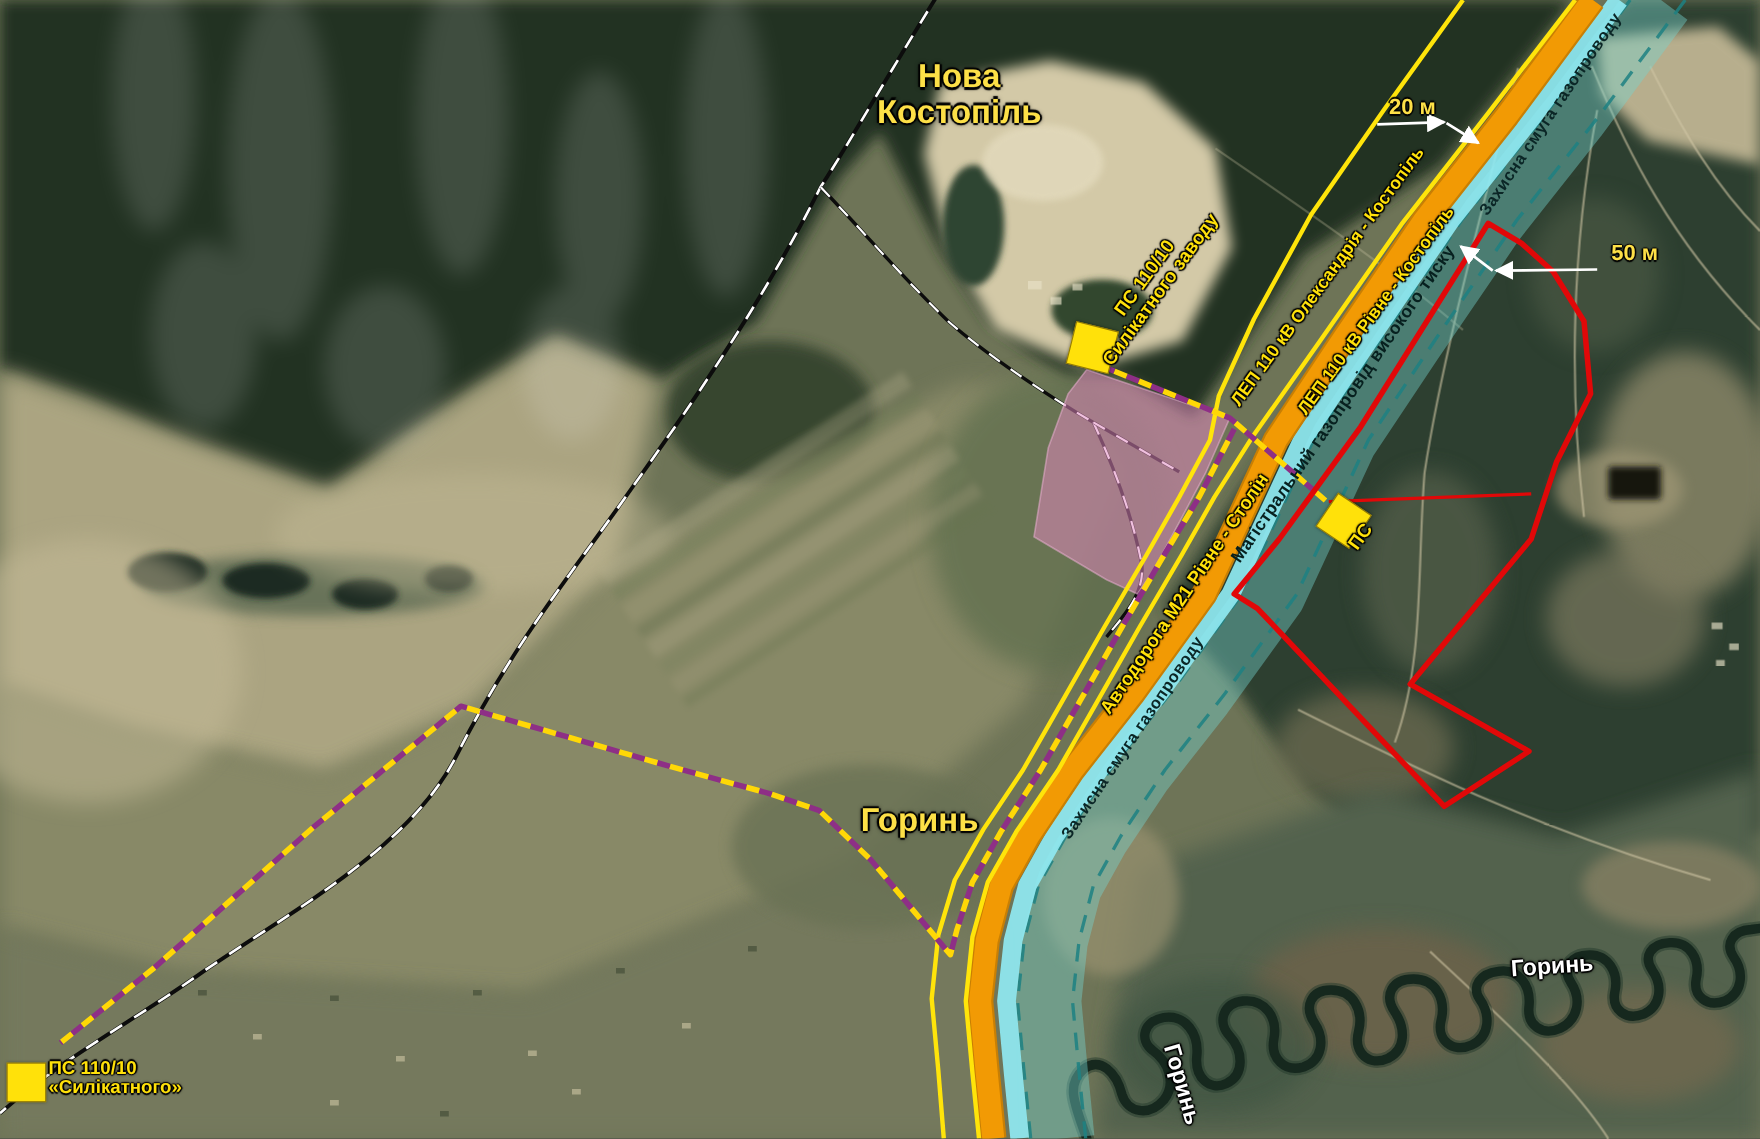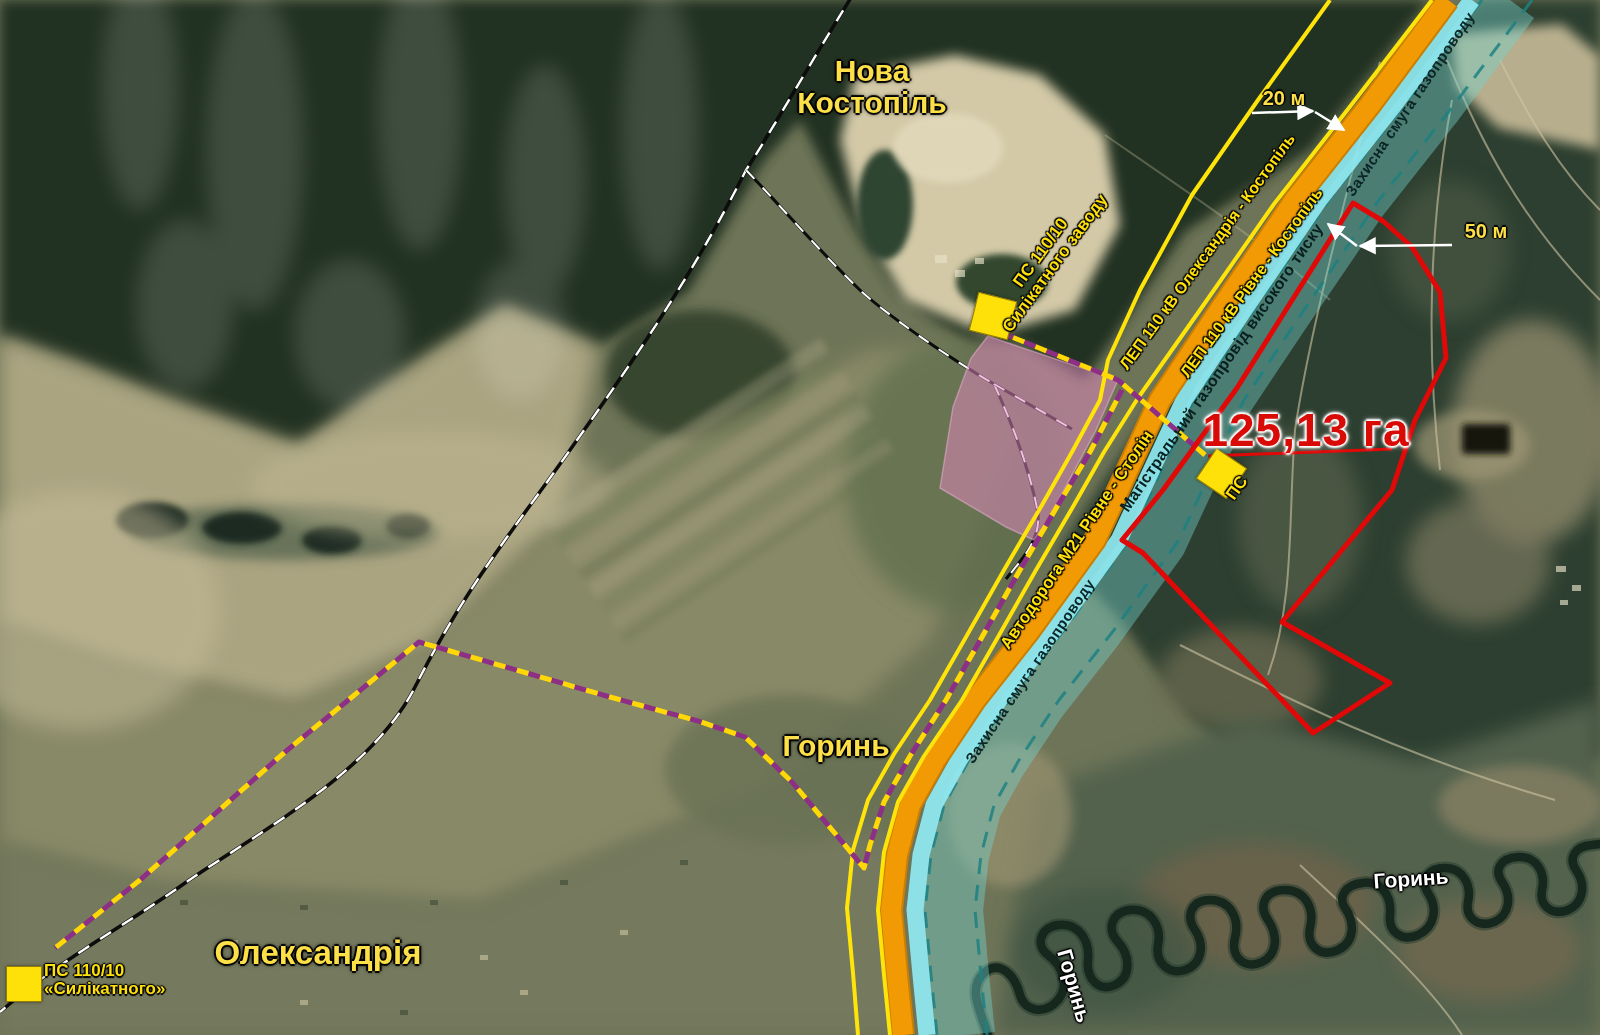--- a/index.html
+++ b/index.html
@@ -189,21 +189,20 @@
 
 <div class="sq" style="left:973px;top:296px;width:38px;height:38px;transform:rotate(14deg);"></div>
 <div class="sq" style="left:1203px;top:455px;width:35px;height:35px;transform:rotate(-56deg);"></div>
 <div class="sq" style="left:6px;top:966px;width:34px;height:34px;"></div>
 
 <div class="lbl town two" style="left:872px;top:86px;">
   <div>Нова</div>
   <div>Костопіль</div>
 </div>
 <div class="lbl town" style="left:836px;top:746px;">Горинь</div>
-<div class="lbl town" style="left:318px;top:953px;font-size:33px;">Олександрія</div>
 
 <div class="lbl river" style="left:1074px;top:986px;transform:translate(-50%,-50%) rotate(74deg);">Горинь</div>
 <div class="lbl river" style="left:1411px;top:879px;transform:translate(-50%,-50%) rotate(-4deg);">Горинь</div>
 
 <div class="lbl yel" style="left:1208px;top:252px;font-size:16px;transform:translate(-50%,-50%) rotate(-54deg);">ЛЕП 110 кВ Олександрія - Костопіль</div>
 <div class="lbl yel" style="left:1252px;top:283px;font-size:16px;transform:translate(-50%,-50%) rotate(-54deg);">ЛЕП 110 кВ Рівне - Костопіль</div>
 <div class="lbl yel" style="left:1077px;top:540px;font-size:17px;transform:translate(-50%,-50%) rotate(-56deg);">Автодорога М21 Рівне - Столін</div>
 
 <div class="lbl pipe" style="left:1222px;top:368px;transform:translate(-50%,-50%) rotate(-55.5deg);">Магістральний газопровід високого тиску</div>
 <div class="lbl zone" style="left:1410px;top:104px;transform:translate(-50%,-50%) rotate(-56deg);">Захисна смуга газопроводу</div>
@@ -215,14 +214,13 @@
 </div>
 <div class="lbl yel" style="left:1237px;top:488px;font-size:17px;transform:translate(-50%,-50%) rotate(-54deg);">ПС</div>
 <div class="lbl yel psol" style="left:44px;top:962px;font-size:17px;">
   <div>ПС 110/10</div>
   <div>«Силікатного»</div>
 </div>
 
 <div class="lbl dim" style="left:1284px;top:98px;">20 м</div>
 <div class="lbl dim" style="left:1446px;top:231px;margin-left:40px;">50 м</div>
 
-<div class="lbl area" style="left:1306px;top:430px;">125,13 га</div>
 </div>
 
 </body></html>

